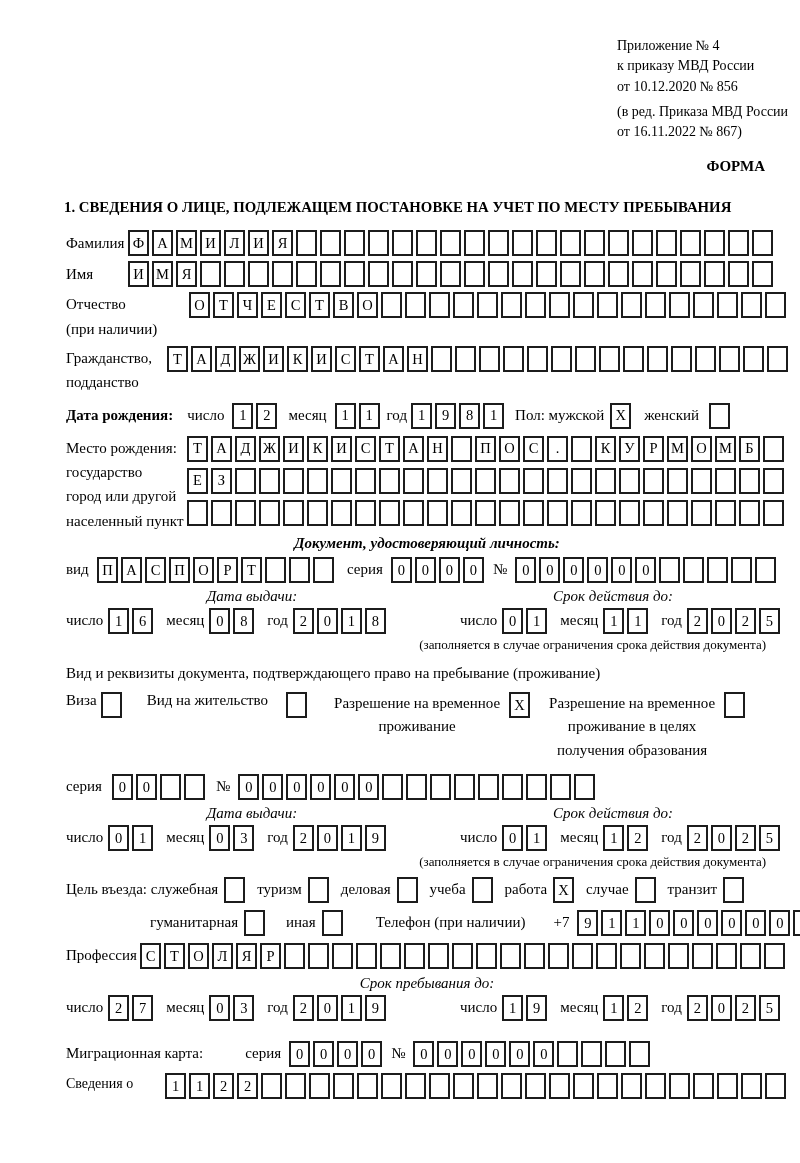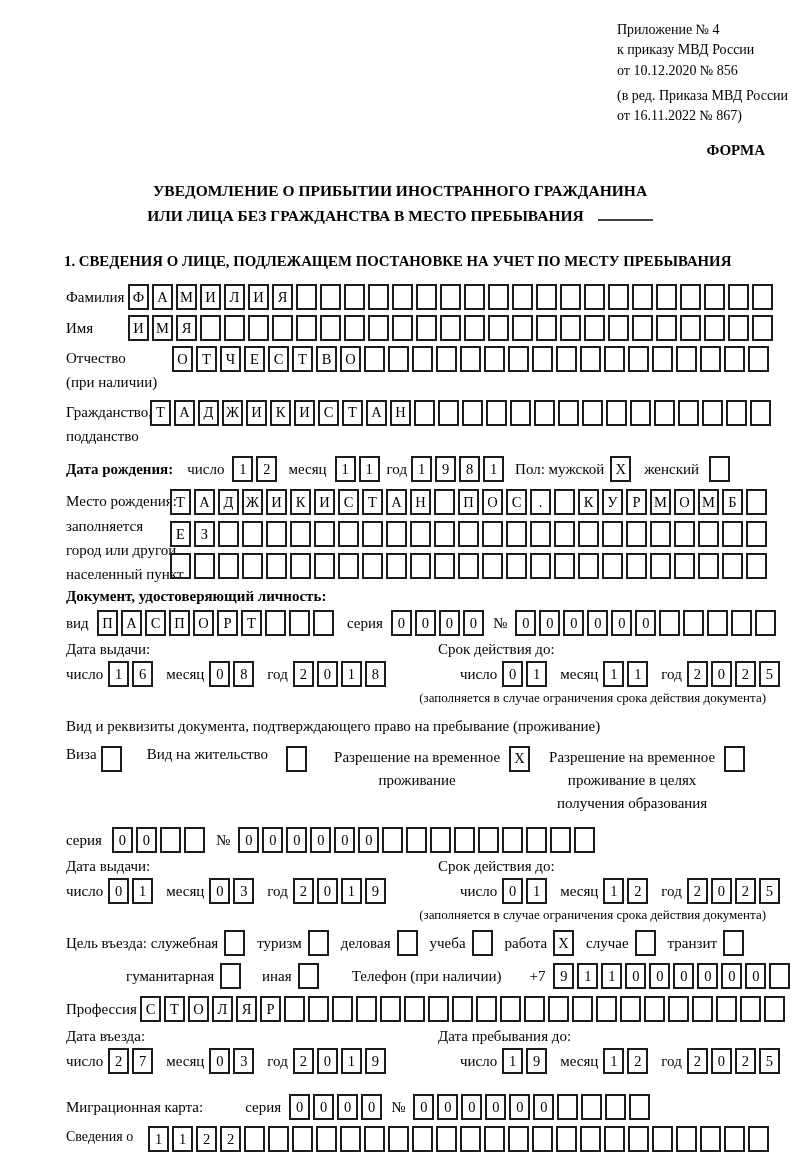--- a/index.html
+++ b/index.html
@@ -1,77 +1,71 @@
 <!DOCTYPE html>
 <html><head>
 <meta charset="utf-8">
 <style>
   html,body{margin:0;padding:0;background:#888;}
   .page{position:relative;width:800px;height:1163px;margin:0 auto;background:#fff;color:#000;
         font-family:"Liberation Serif","DejaVu Serif",serif;font-size:15px;overflow:hidden;}
-  .ref{margin-left:617px;padding-top:20px;font-size:14px;line-height:1.45;}
+  .ref{margin-left:617px;padding-top:36px;font-size:14px;line-height:1.45;}
   .refgap{height:5px;}
   .forma{text-align:right;padding-right:35px;font-weight:bold;margin-top:16px;font-size:15px;}
   .title{text-align:center;font-weight:bold;font-size:15.5px;margin-top:20px;line-height:1.6;}
   .blank-line{display:inline-block;width:55px;border-bottom:2px solid #444;margin-left:14px;}
   .sec1{margin:24px 0 14px 64px;font-weight:bold;font-size:14.8px;}
   .form{padding:0 12px 0 66px;}
   .frow{display:flex;align-items:center;margin-bottom:5px;}
-  .frow.top{align-items:flex-start;}
+  .frow.top{align-items:flex-start;gap:17px;}
   .lbl{flex:none;white-space:nowrap;}
   .cells{display:inline-flex;flex:none;}
   .cell{box-sizing:border-box;flex:none;width:21px;height:26px;border:2px solid #1c1c1c;margin-right:3px;
         display:flex;align-items:center;justify-content:center;font-size:14.5px;line-height:1;}
   .w62{width:62px;} .w106{width:106px;} .w84{width:84px;} .w31{width:31px;}
   .lblcol{flex:none;line-height:1.62;}
   .rowscol{display:flex;flex-direction:column;}
   .rowscol .cells{margin-bottom:6px;}
   .mr4{margin-right:4px;} .mr8{margin-right:8px;}
   .dg{display:flex;align-items:center;}
   .dg .lbl{margin-right:5px;}
   .dg .cells{margin-right:10px;}
   .twocol{display:flex;align-items:flex-start;margin-bottom:3px;}
   .col-l{flex:none;width:372px;}
   .col-r{flex:1;}
-  .center{}
+  .center{text-align:center;font-style:italic;}
   .datespad{padding-left:22px;}
   .note{font-size:13px;text-align:right;padding-right:22px;margin:1px 0 7px 0;}
   .para{margin:6px 0 2px 0;line-height:1.75;}
   .permit-row{display:flex;align-items:flex-start;margin:6px 0 12px 0;}
   .pitem{display:flex;align-items:flex-start;}
   .plabel{text-align:center;line-height:1.55;}
   .pcell{margin-left:9px;margin-top:0;}
   .purpose-row{display:flex;align-items:center;margin-bottom:7px;}
   .purpose-row .lbl{margin-right:6px;}
   .purpose-row .cells{margin-right:9px;}
-  .indent60{margin-left:60px;}
+  .indent60{margin-left:84px;}
   .replbl{font-size:14px;line-height:1.58;}
 </style>
 </head>
 <body>
 
 <div class="page">
 
   <div class="ref">
     <div>Приложение № 4</div>
     <div>к приказу МВД России</div>
     <div>от 10.12.2020 № 856</div>
     <div class="refgap"></div>
     <div>(в ред. Приказа МВД России</div>
     <div>от 16.11.2022 № 867)</div>
   </div>
 
   <div class="forma">ФОРМА</div>
 
-  <div class="title">
-    <div>УВЕДОМЛЕНИЕ О ПРИБЫТИИ ИНОСТРАННОГО ГРАЖДАНИНА</div>
-    <div>
-      <span>ИЛИ ЛИЦА БЕЗ ГРАЖДАНСТВА В МЕСТО ПРЕБЫВАНИЯ</span><span class="blank-line"></span>
-    </div>
-  </div>
 
   <div class="sec1">1. СВЕДЕНИЯ О ЛИЦЕ, ПОДЛЕЖАЩЕМ ПОСТАНОВКЕ НА УЧЕТ ПО МЕСТУ ПРЕБЫВАНИЯ</div>
 
   <div class="form">
 
     <div class="frow">
       <span class="lbl w62">Фамилия</span>
       <span class="cells">
           <span class="cell">Ф</span>
           <span class="cell">А</span>
@@ -230,21 +224,21 @@
         </span>
       <span class="lbl" style="margin:0 10px 0 10px;">женский</span>
       <span class="cells">
           <span class="cell"></span>
         </span>
     </div>
 
     <div class="frow top" style="margin-top:7px;margin-bottom:2px;">
       <span class="lbl lblcol" style="width:104px;">
         <span style="display:block">Место рождения:</span>
-        <span style="display:block">заполняется</span>
+        <span style="display:block">государство</span>
         <span style="display:block">город или другой</span>
         <span style="display:block">населенный пункт</span>
       </span>
       <span class="rowscol">
         <span class="cells">
             <span class="cell">Т</span>
             <span class="cell">А</span>
             <span class="cell">Д</span>
             <span class="cell">Ж</span>
             <span class="cell">И</span>
@@ -614,22 +608,21 @@
           <span class="cell"></span>
           <span class="cell"></span>
           <span class="cell"></span>
           <span class="cell"></span>
           <span class="cell"></span>
           <span class="cell"></span>
         </span>
     </div>
 
     <div class="twocol" style="margin-top:6px;">
-      <div class="col-l center">Дата въезда:</div>
-      <div class="col-r center">Дата пребывания до:</div>
+      <div class="col-r center">Срок пребывания до:</div>
     </div>
     <div class="twocol">
       <div class="col-l">
         <span class="dg">
           <span class="lbl">число</span>
           <span class="cells">
               <span class="cell">2</span>
               <span class="cell">7</span>
             </span>
           <span class="lbl">месяц</span>

